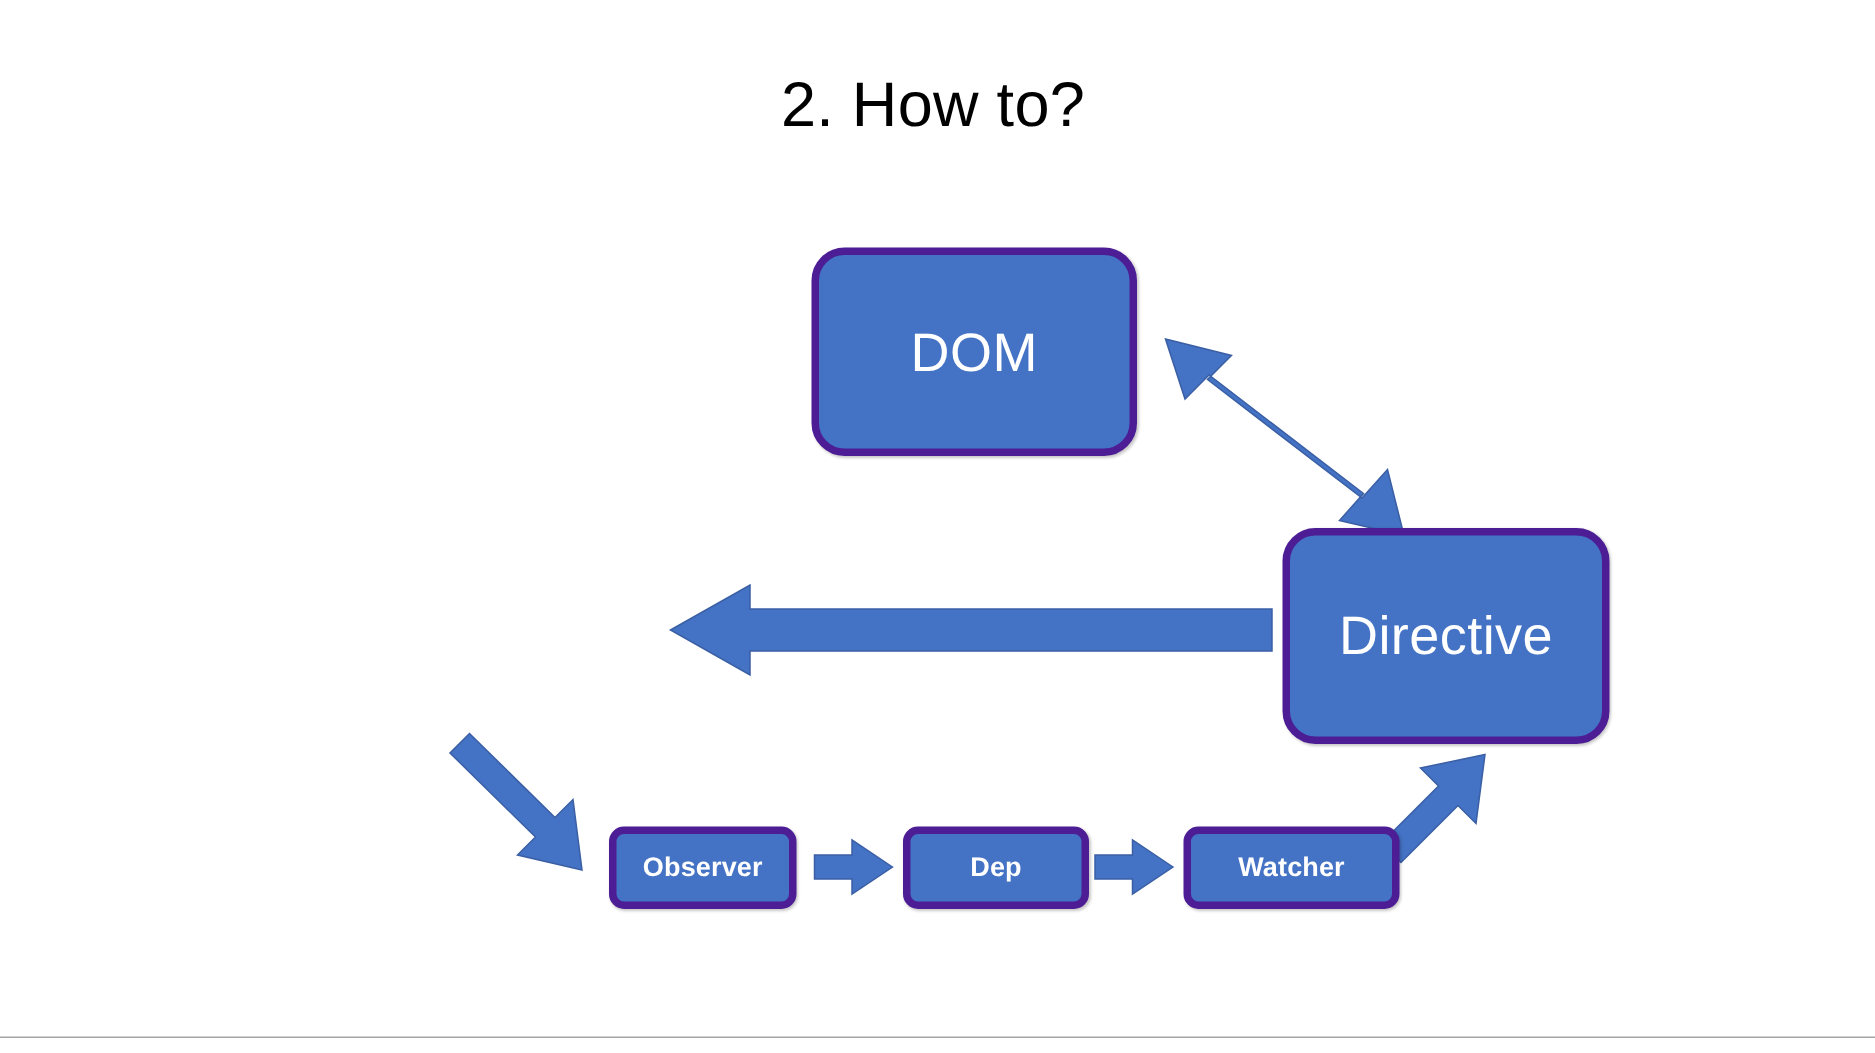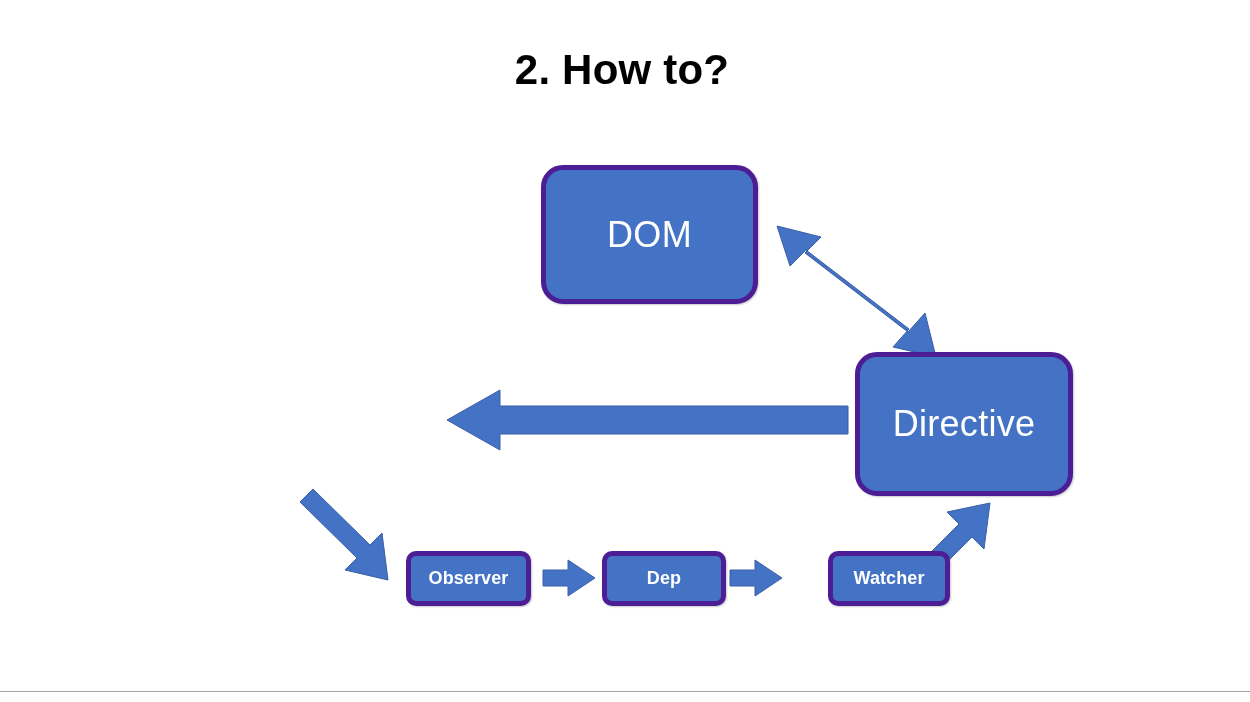--- a/index.html
+++ b/index.html
@@ -17,21 +17,21 @@
     background: #ffffff;
     overflow: hidden;
   }
   #slide-title {
     position: absolute;
     left: 0;
     top: 48px;
     width: 1244px;
     text-align: center;
     font-size: 42px;
-    font-weight: 700;
+    font-weight: 400;
     line-height: 1.05;
     color: #000000;
     letter-spacing: 0.2px;
     white-space: nowrap;
   }
   .node {
     position: absolute;
     box-sizing: border-box;
     background: #4472C4;
     border: 5px solid #4c1d95;
@@ -53,21 +53,21 @@
     border-radius: 10px;
     font-size: 18px;
     font-weight: 700;
     letter-spacing: 0.1px;
   }
   #node-dom   { left: 541px; top: 165px; width: 217px; height: 139px; }
   #node-data  { left: 233px; top: 352px; width: 160px; height: 141px; }
   #node-directive { left: 855px; top: 352px; width: 218px; height: 144px; }
   #node-observer { left: 406px; top: 551px; width: 125px; height: 55px; }
   #node-dep      { left: 602px; top: 551px; width: 124px; height: 55px; }
-  #node-watcher  { left: 789px; top: 551px; width: 122px; height: 55px; margin-left: 39px; }
+  #node-watcher  { left: 789px; top: 551px; width: 144px; height: 55px; }
 
   .arrow-svg {
     position: absolute;
     overflow: visible;
     pointer-events: none;
   }
   .arrow-shape {
     fill: #4472C4;
     stroke: #3A5FA4;
     stroke-width: 1;

